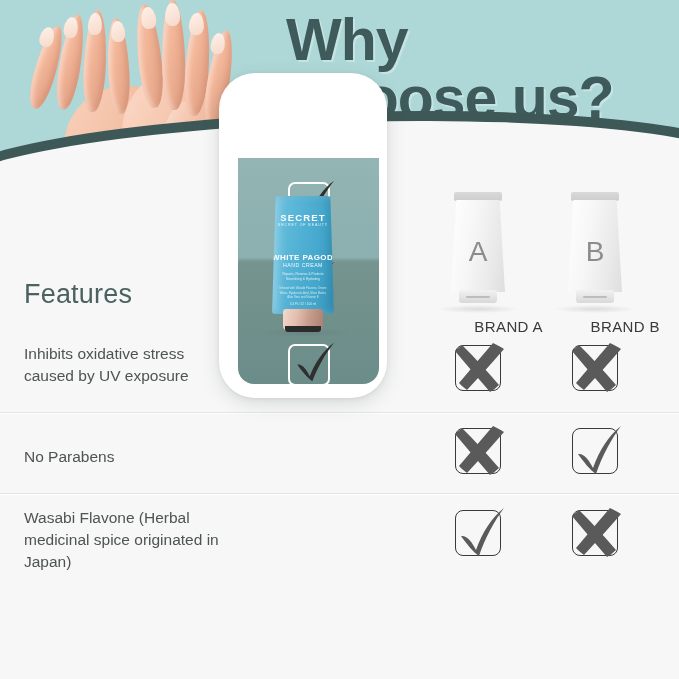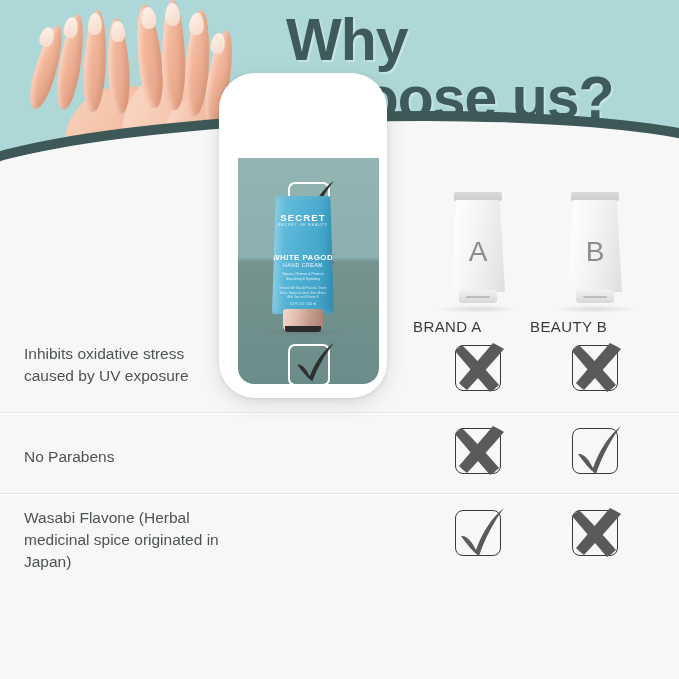--- a/index.html
+++ b/index.html
@@ -272,21 +272,21 @@
   }
   .comp-shadow {
     position:absolute; width:80px; height:8px;
     background:radial-gradient(ellipse at center, rgba(90,95,95,.18) 0%, rgba(90,95,95,0) 72%);
   }
   #comp-a-shadow { left:438px; top:305px; }
   #comp-b-shadow { left:555px; top:305px; }
 
   .brand-label {
     position:absolute; top:318px;
-    width:130px; text-align:left;
+    width:130px; text-align:right;
     font-size:15px; color:#3a3a3a;
     letter-spacing:.4px;
   }
   #brand-label-a { left:413px; }
   #brand-label-b { left:530px; }
 
   
   .mark-cell {
     position:absolute;
     width:46px; height:46px;
@@ -356,20 +356,21 @@
     <div id="wave-dark"></div>
     <div id="wave-white"></div>
   </div>
 
   <div id="body">
 
     <div class="divider" id="div-1"></div>
     <div class="divider" id="div-2"></div>
     <div class="divider" id="div-3"></div>
 
+    <div id="features-head">Features</div>
     <div class="feature-text" id="ft-0">Inhibits oxidative stress caused by UV exposure</div>
     <div class="feature-text" id="ft-2">Wasabi Flavone (Herbal medicinal spice originated in Japan)</div>
     <div class="feature-text" id="ft-1">No Parabens</div>
   </div>
 
   <div id="our-card"></div>
   <div id="our-panel"></div>
 
   <div class="our-box" id="ob-0"></div>
   <div class="our-box" id="ob-1"></div>
@@ -411,21 +412,21 @@
   <div class="brand-label" id="brand-label-a">BRAND A</div>
 
   <div class="comp-shadow" id="comp-b-shadow"></div>
   <div class="comp-tube" id="comp-b">
     <div class="comp-shoulder"></div>
     <div class="comp-body"></div>
     <div class="comp-letter">B</div>
     <div class="comp-cap"></div>
     <div class="comp-cap-line"></div>
   </div>
-  <div class="brand-label" id="brand-label-b">BEAUTY B</div>
+  <div class="brand-label" id="brand-label-b">BRAND B</div>
 
   <div class="mark-cell" style="left:455px;top:345px;">
     <div class="mark-box"></div>
     <svg class="mark-glyph" viewBox="0 0 60 62">
       <path d="M10 48 C20 36 32 22 44 8 C48 10 52 12 55 14 C43 28 30 42 18 55 C15 53 12 50 10 48 Z" fill="#5a5a5a"></path>
       <path d="M13 10 C25 22 38 36 50 50 C47 53 44 55 41 57 C29 43 17 29 6 16 C8 14 11 12 13 10 Z" fill="#5a5a5a"></path>
     </svg>
   </div>
   <div class="mark-cell" style="left:572px;top:345px;">
     <div class="mark-box"></div>

